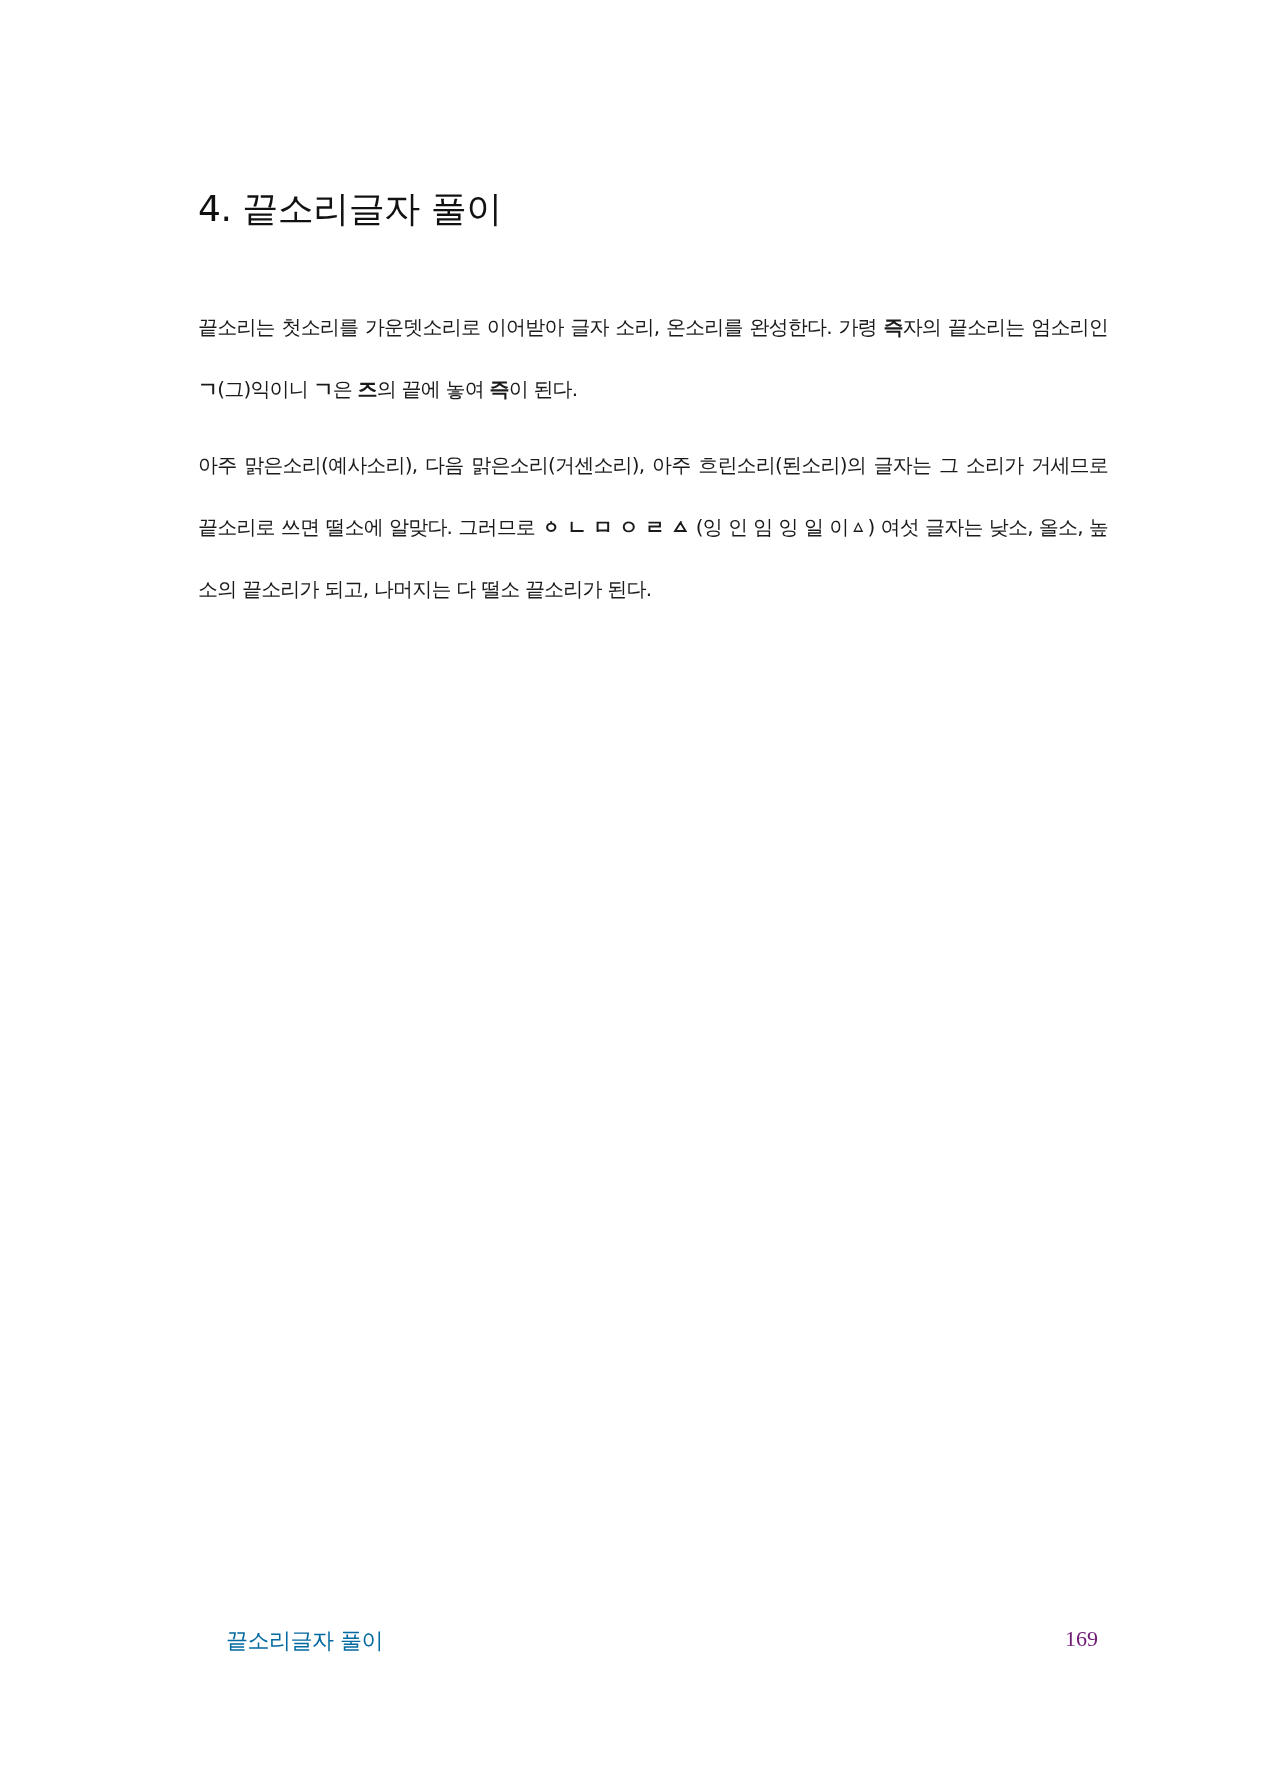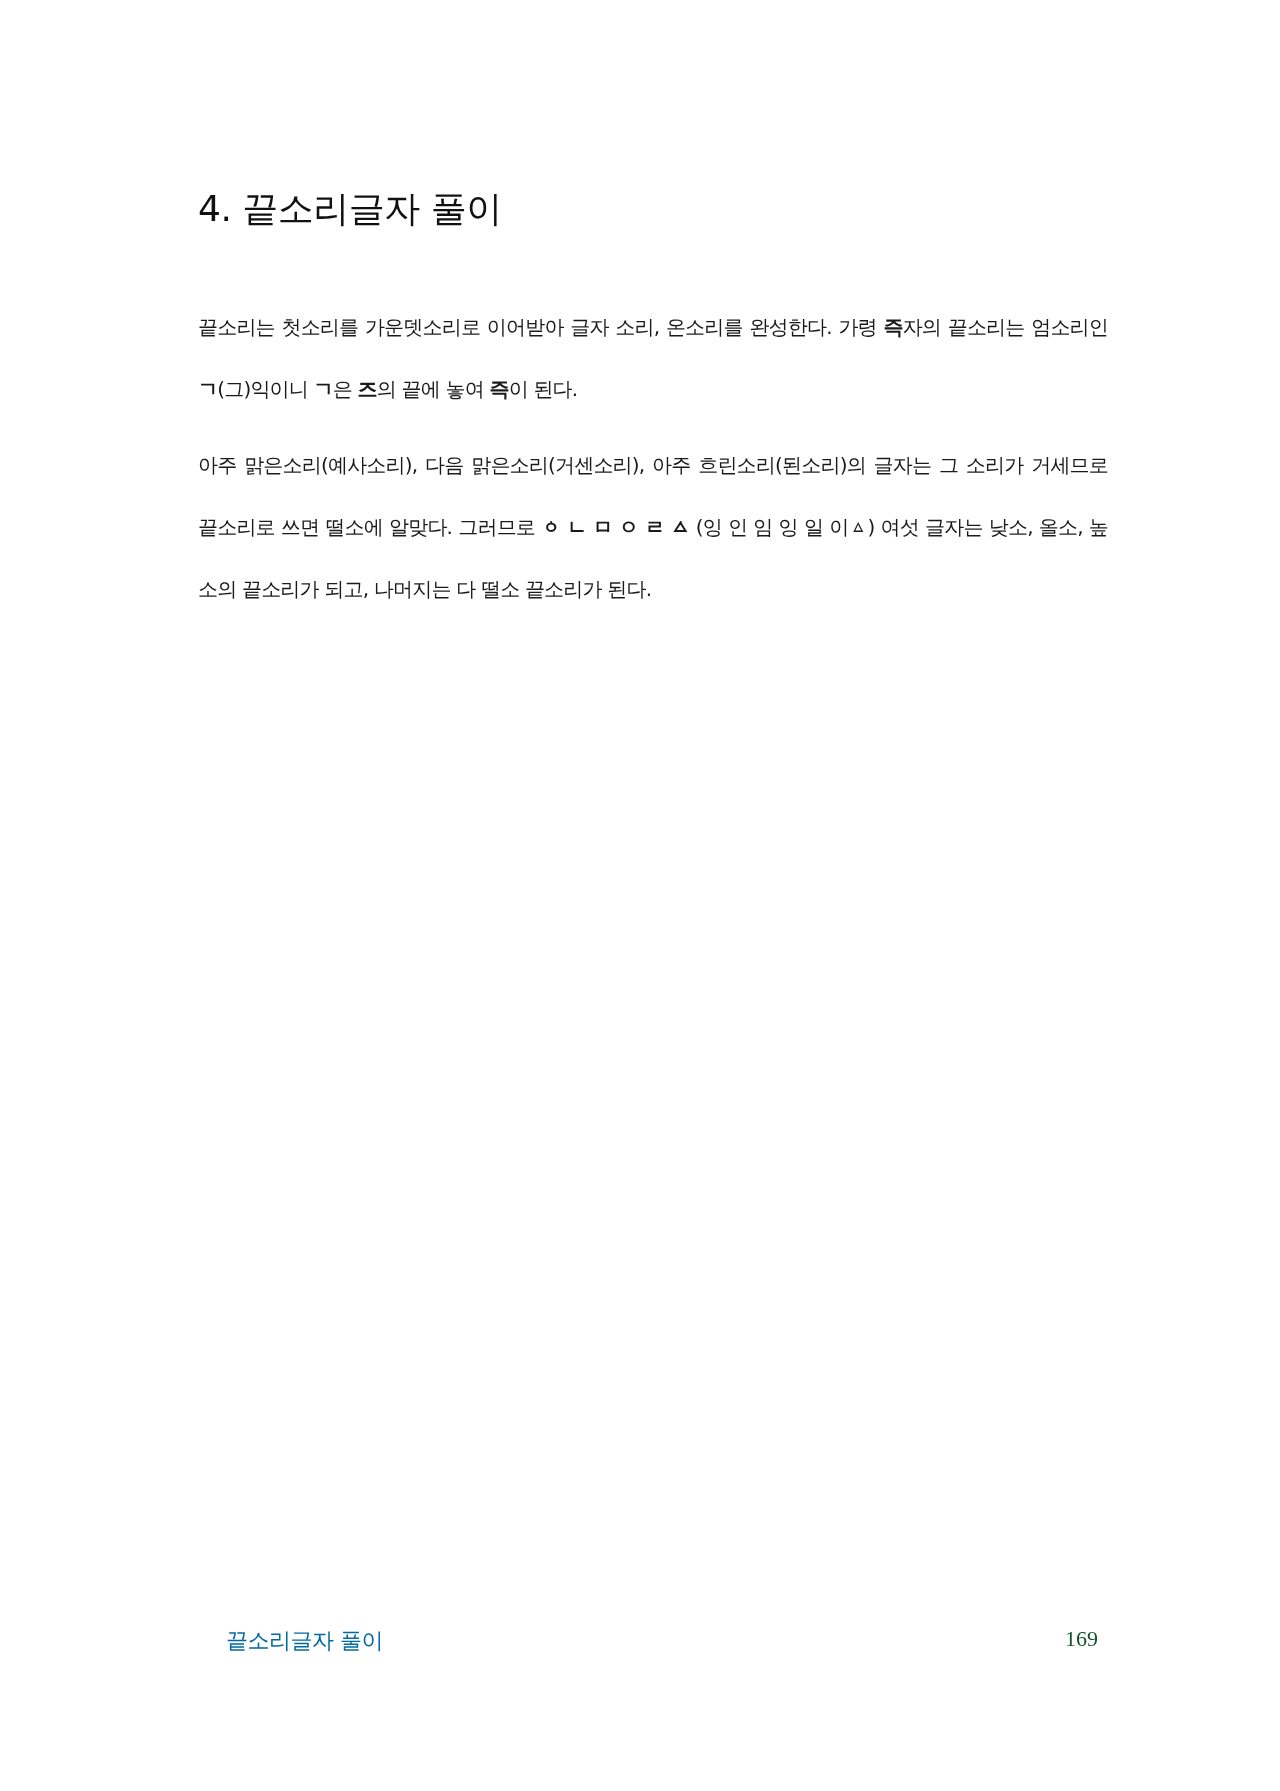--- a/index.html
+++ b/index.html
@@ -5,21 +5,21 @@
     html, body { margin: 0; padding: 0; background: #ffffff; }
     body { width: 1280px; height: 1791px; position: relative; overflow: hidden;
            font-family: "DejaVu Sans", "Liberation Sans", sans-serif; color: #1a1a1a; }
     .page-title { position: absolute; left: 198px; top: 185px; font-size: 36px; font-weight: normal;
                   color: #111; letter-spacing: -0.5px; margin: 0; }
     .content { position: absolute; left: 198px; top: 296px; width: 910px; }
     .para { font-size: 20px; line-height: 62px; margin: 0; letter-spacing: -0.8px; text-align: justify; }
     .para.gap { margin-top: 14px; }
     .b { font-weight: bold; }
     .footer-left { position: absolute; left: 198px; top: 1626px; font-size: 22px; color: #0369a1; letter-spacing: -0.5px; margin-left: 28px; }
-    .footer-right { position: absolute; right: 182px; top: 1626px; font-size: 22px; color: #14532d;
+    .footer-right { position: absolute; right: 182px; top: 1626px; font-size: 22px; color: #701a75;
                     font-family: "Liberation Serif", "DejaVu Serif", serif; }
   </style>
 </head>
 <body>
 
 <h1 class="page-title">4. 끝소리글자 풀이</h1>
 
 <div class="content">
   <p class="para">
     <span>끝소리는 첫소리를 가운뎃소리로 이어받아 글자 소리, 온소리를 완성한다. 가령 </span><span class="b">즉</span><span>자의 끝소리는 엄소리인 </span><span class="b">ㄱ</span><span>(그)익이니 </span><span class="b">ㄱ</span><span>은 </span><span class="b">즈</span><span>의 끝에 놓여 </span><span class="b">즉</span><span>이 된다.</span>

